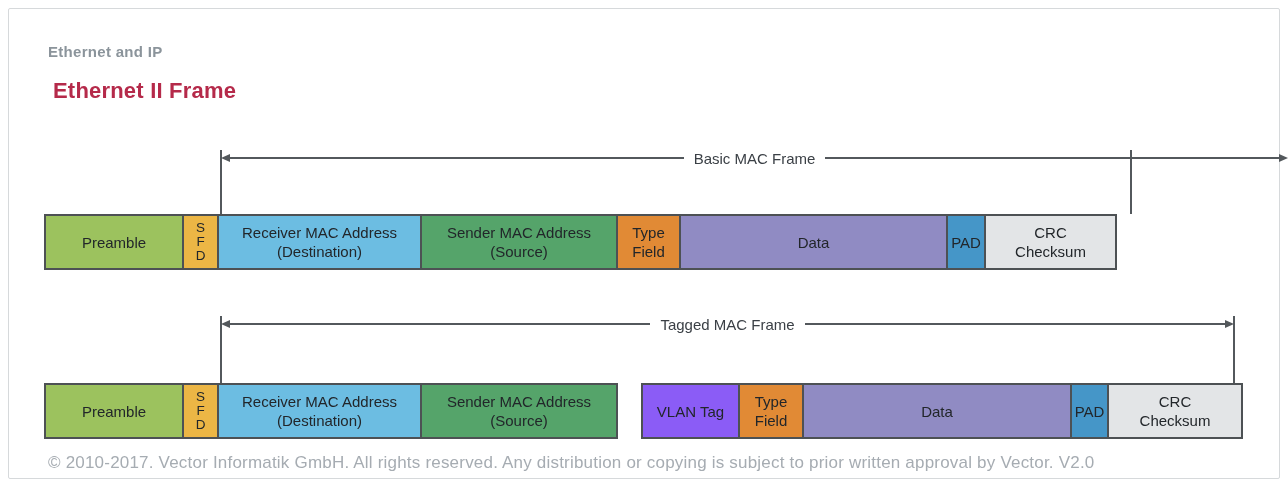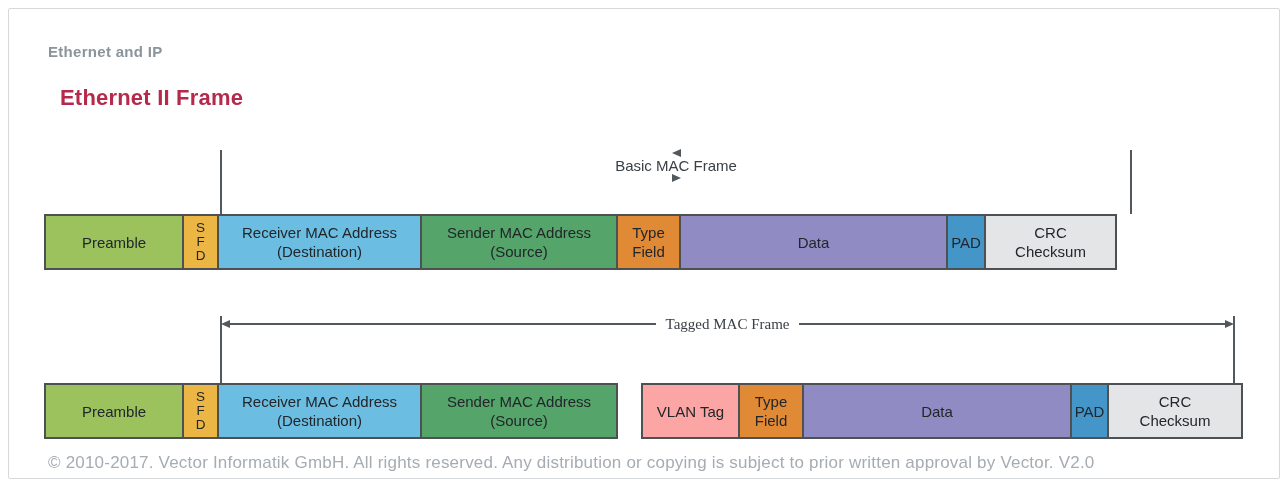--- a/index.html
+++ b/index.html
@@ -11,21 +11,21 @@
   .card{
     position:absolute;left:8px;top:8px;width:1270px;height:469px;
     border:1px solid var(--card-border);background:#fff;border-radius:2px;
   }
   .subtitle{
     position:absolute;left:39px;top:34px;
     font-size:15px;font-weight:bold;color:var(--subtitle-gray);
     letter-spacing:.3px;
   }
   .title{
-    position:absolute;left:39px;top:64px;margin:12px;
+    position:absolute;left:39px;top:64px;margin:5px;
     font-size:22px;font-weight:bold;color:var(--title-red);
     letter-spacing:.2px;
   }
   #diagrams{position:absolute;left:0;top:0;right:0;bottom:0;}
   .frame-row{
     position:absolute;display:flex;align-items:stretch;height:56px;
   }
   .box{
     box-sizing:border-box;border:2px solid var(--box-border);
     margin-left:-2px;display:flex;flex-direction:column;
@@ -91,21 +91,21 @@
         <div class="box" style="width: 40px; background: rgb(69, 150, 200);">
           <div>PAD</div>
         </div>
         <div class="box" style="width: 133px; background: rgb(227, 229, 231);">
           <div>CRC</div>
           <div>Checksum</div>
         </div>
       </div>
       <div class="vline" style="left: 211px; top: 141px; height: 64px;"></div>
       <div class="vline" style="left: 1121px; top: 141px; height: 64px;"></div>
-      <div class="arrow-row" style="left: 212px; width: 910px; top: 140px; flex-direction: column;">
+      <div class="arrow-row" style="left: 212px; width: 1067px; top: 140px;">
         <div class="ah-left"></div>
         <div class="aline"></div>
         <div class="arrow-label">Basic MAC Frame</div>
         <div class="aline"></div>
         <div class="ah-right"></div>
       </div>
       <div class="frame-row" style="left: 35px; top: 374px;">
         <div class="box" style="width: 140px; background: rgb(156, 194, 94);">
           <div>Preamble</div>
         </div>
@@ -115,41 +115,41 @@
           <div>D</div>
         </div>
         <div class="box" style="width: 205px; background: rgb(108, 189, 226);">
           <div>Receiver MAC Address</div>
           <div>(Destination)</div>
         </div>
         <div class="box" style="width: 198px; background: rgb(85, 164, 106);">
           <div>Sender MAC Address</div>
           <div>(Source)</div>
         </div>
-        <div class="box" style="width: 99px; background: #fca5a5; margin-left: 23px;">
+        <div class="box" style="width: 99px; background: #8b5cf6; margin-left: 23px;">
           <div>VLAN Tag</div>
         </div>
         <div class="box" style="width: 66px; background: rgb(225, 138, 53);">
           <div>Type</div>
           <div>Field</div>
         </div>
         <div class="box" style="width: 270px; background: rgb(144, 139, 195);">
           <div>Data</div>
         </div>
         <div class="box" style="width: 39px; background: rgb(69, 150, 200);">
           <div>PAD</div>
         </div>
         <div class="box" style="width: 136px; background: rgb(227, 229, 231);">
           <div>CRC</div>
           <div>Checksum</div>
         </div>
       </div>
       <div class="vline" style="left: 211px; top: 307px; height: 67px;"></div>
       <div class="vline" style="left: 1224px; top: 307px; height: 67px;"></div>
-      <div class="arrow-row" style="left: 212px; width: 1013px; top: 306px; font-family: Liberation Serif, serif;">
+      <div class="arrow-row" style="left: 212px; width: 1013px; top: 306px;">
         <div class="ah-left"></div>
         <div class="aline"></div>
         <div class="arrow-label">Tagged MAC Frame</div>
         <div class="aline"></div>
         <div class="ah-right"></div>
       </div>
     </div>
   <div class="footer">© 2010-2017. Vector Informatik GmbH. All rights reserved. Any distribution or copying is subject to prior written approval by Vector. V2.0</div>
 </div>
 

